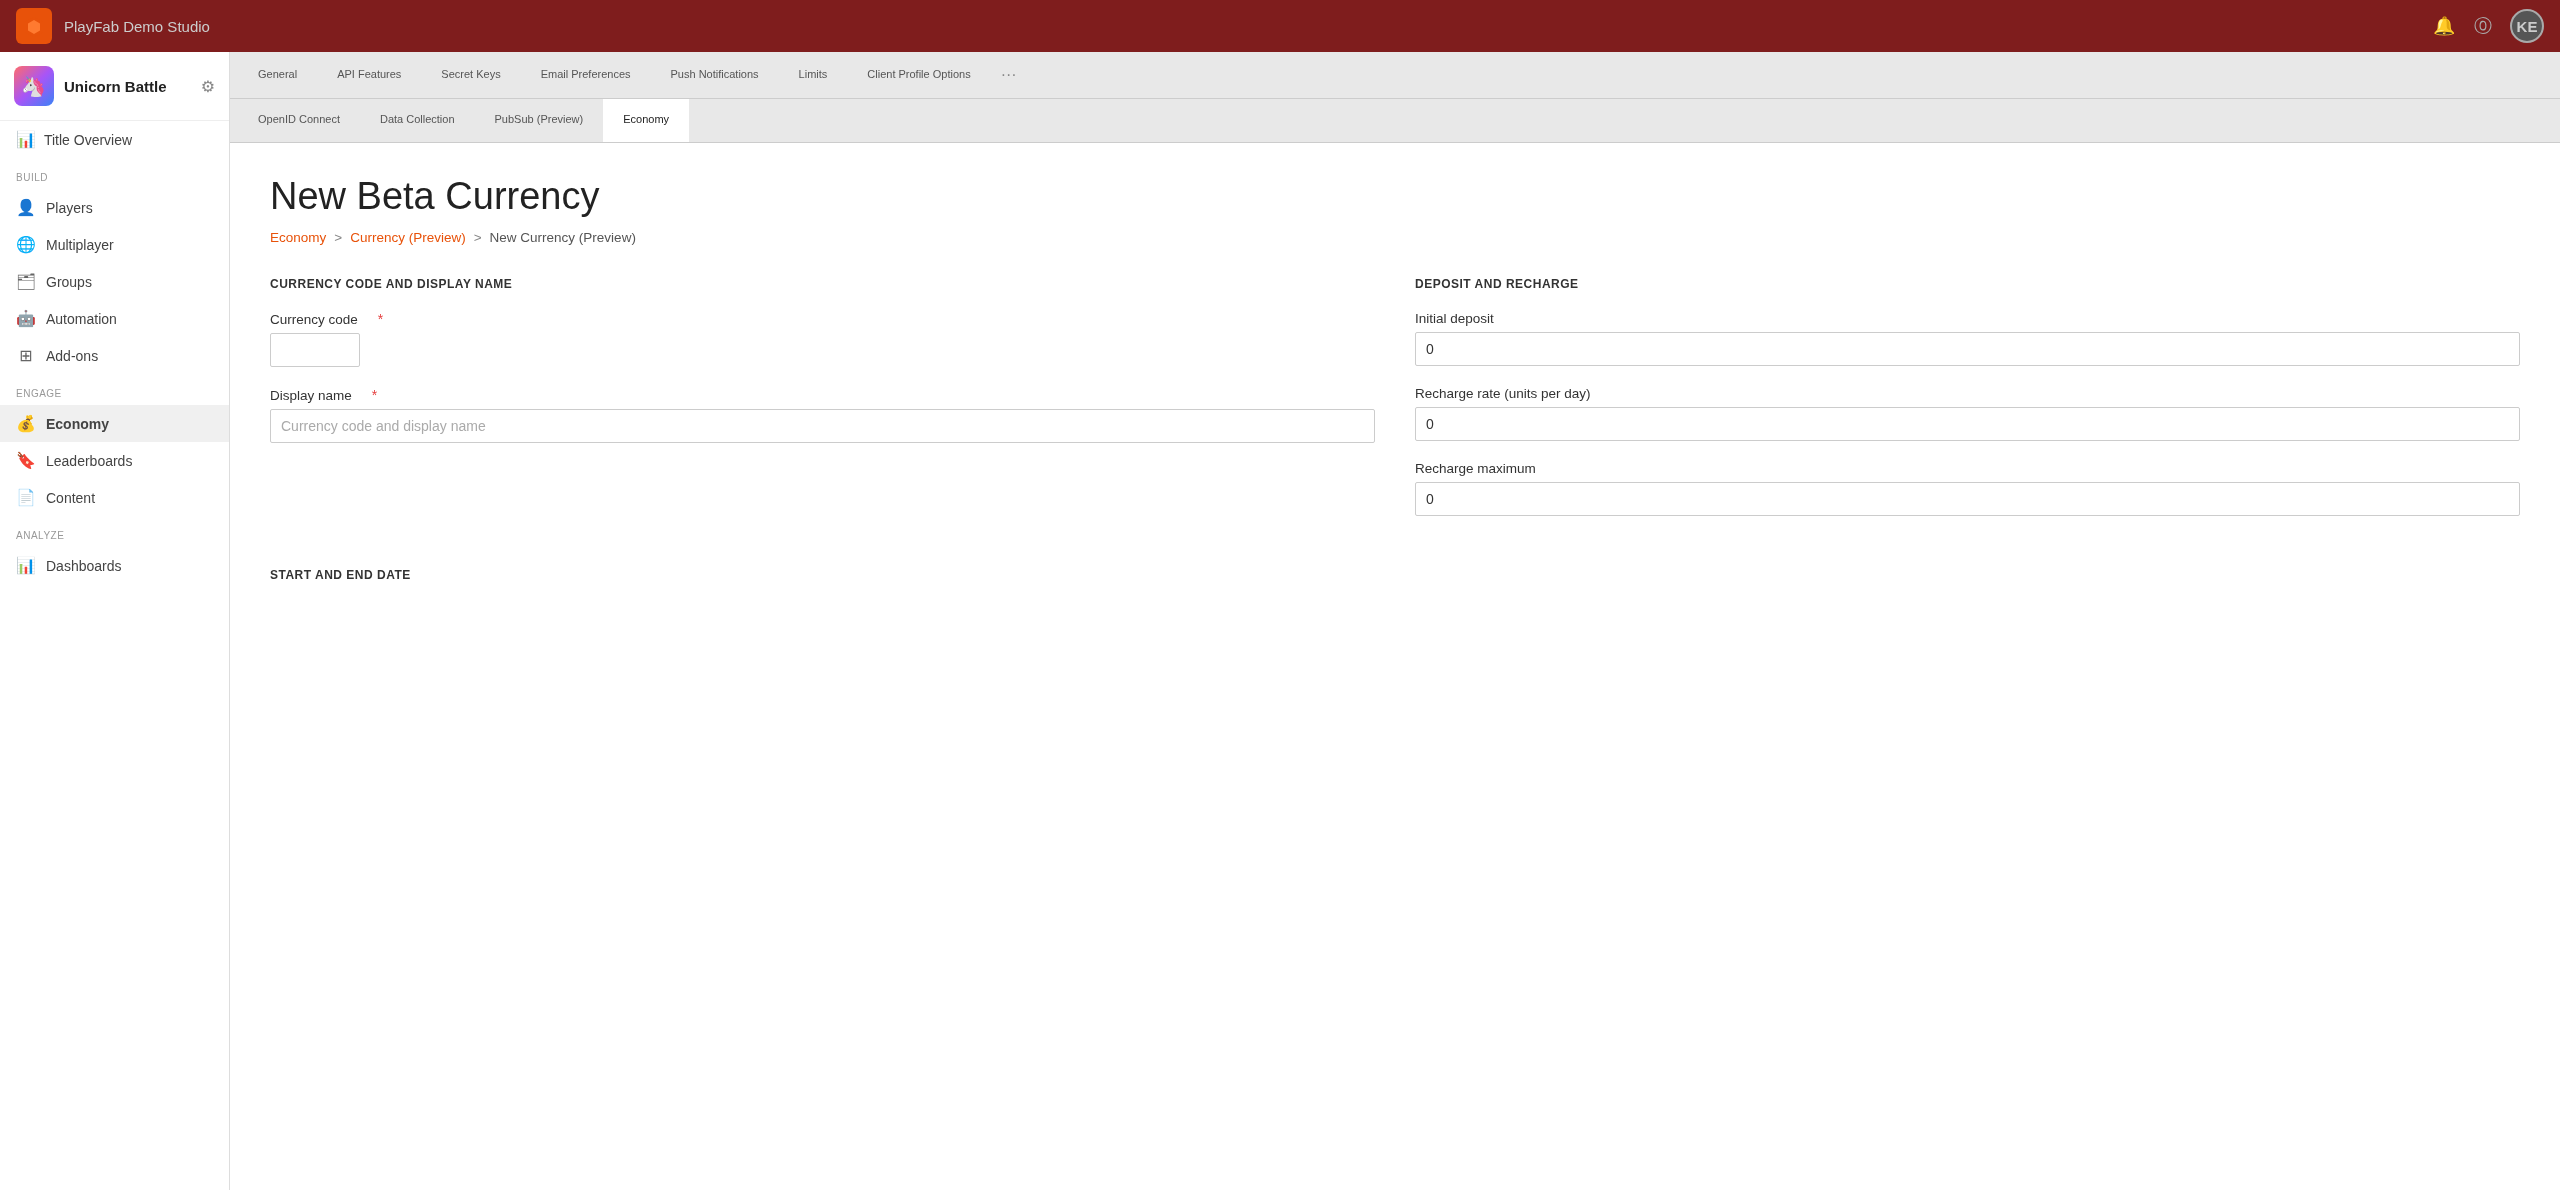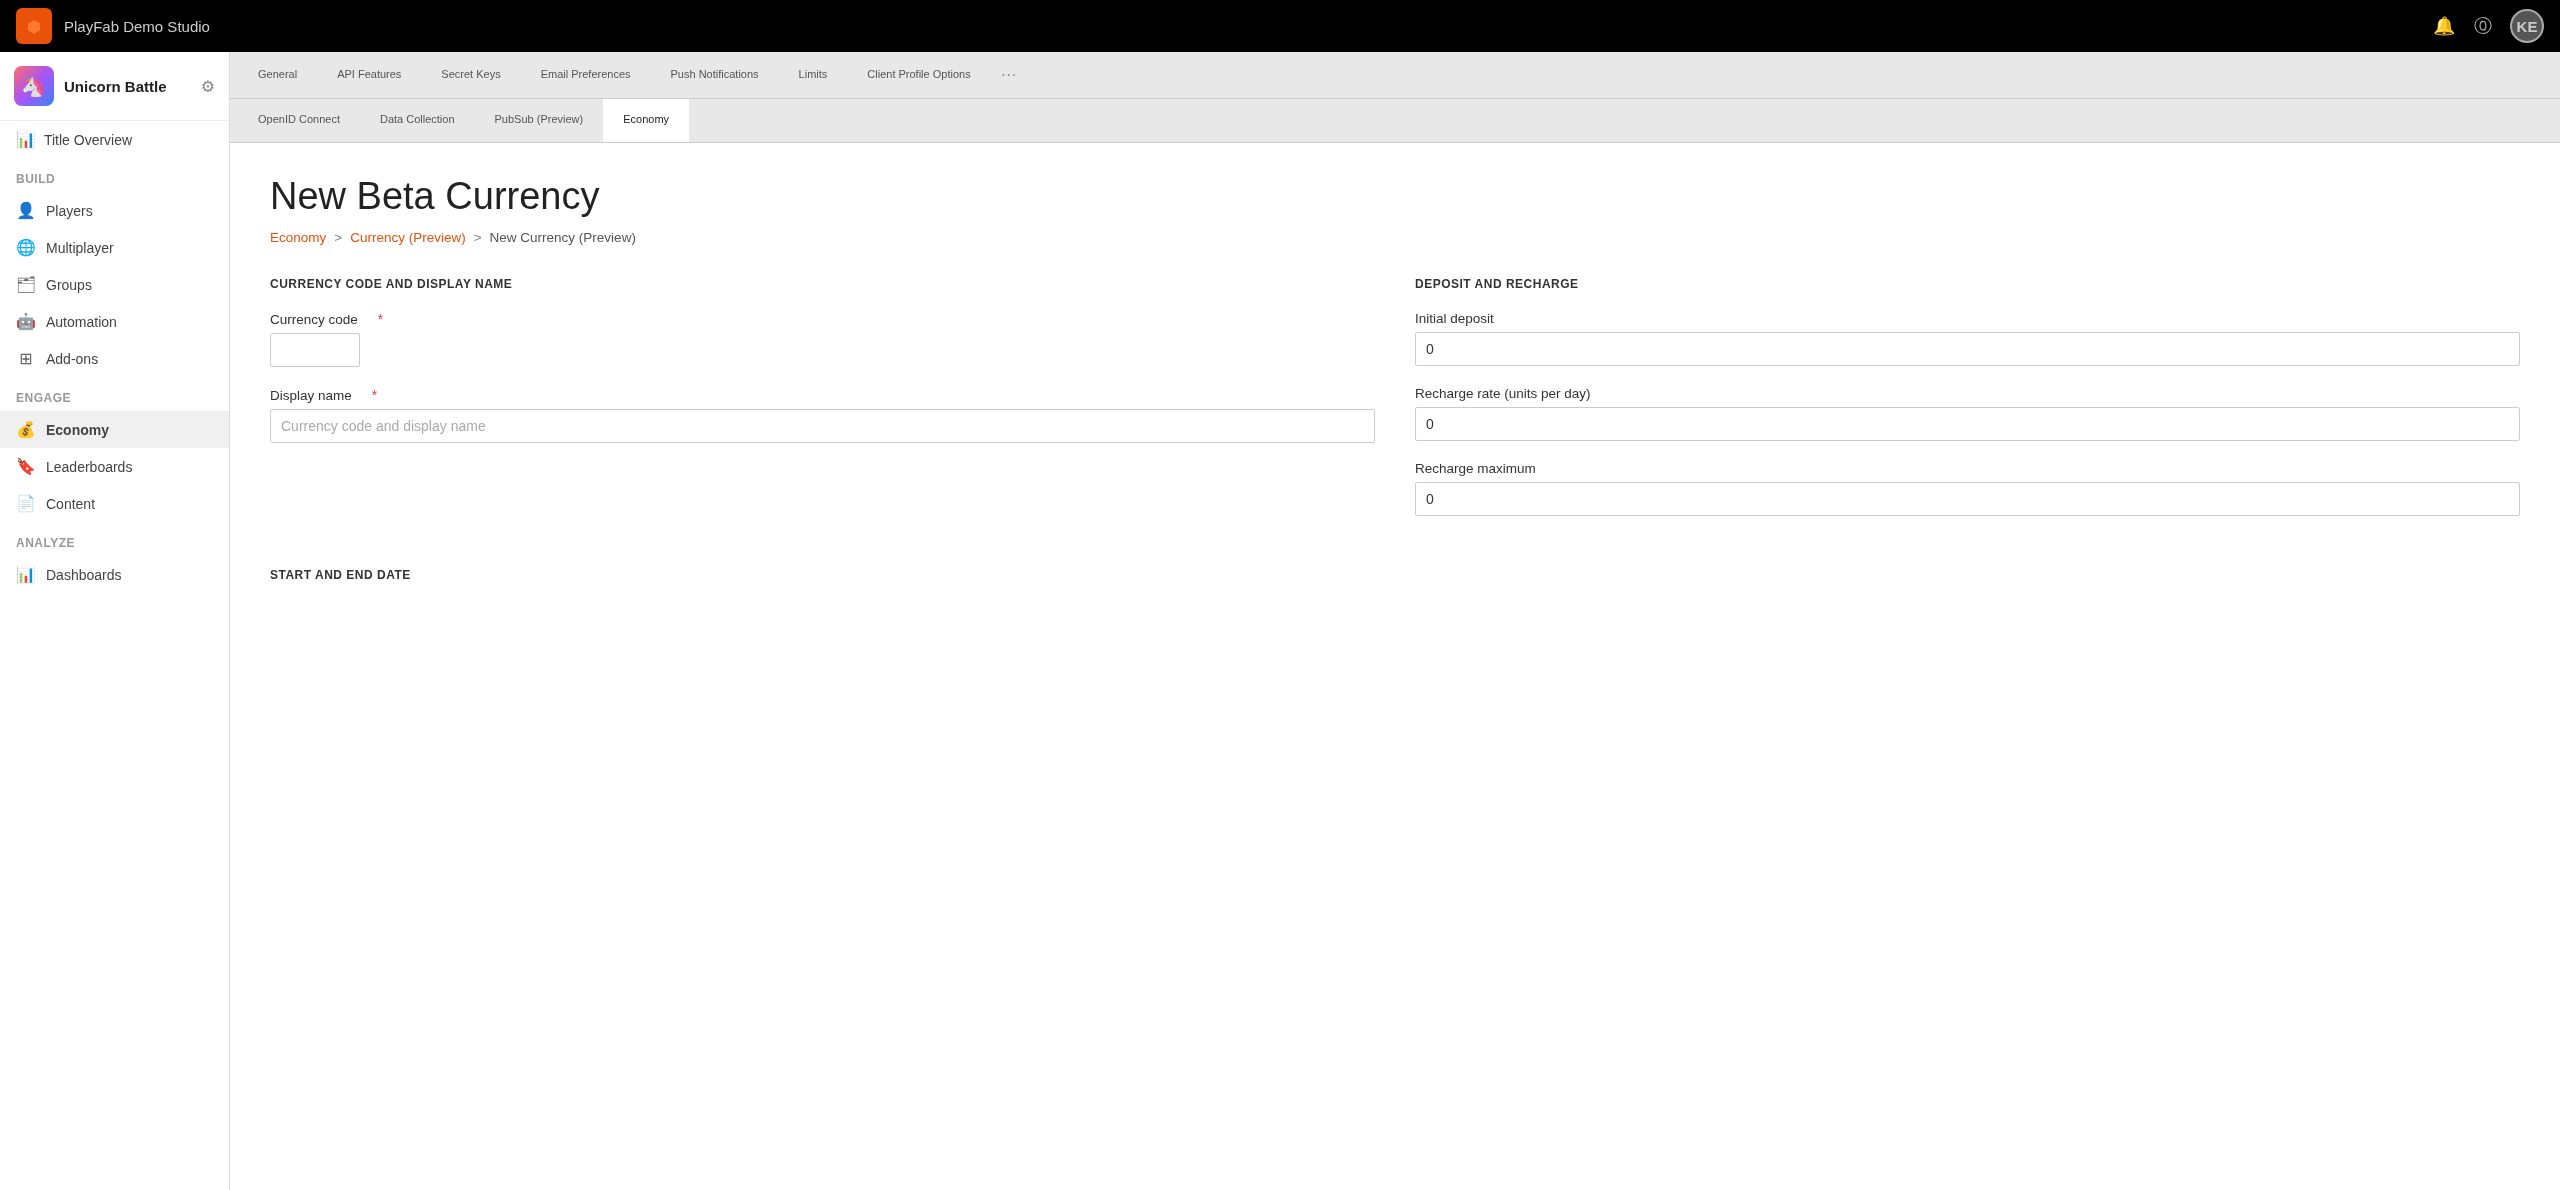--- a/index.html
+++ b/index.html
@@ -2,21 +2,21 @@
 <html><head>
   <meta charset="utf-8">
   <style>
     * { box-sizing: border-box; margin: 0; padding: 0; }
     body { font-family: 'Segoe UI', Arial, sans-serif; background: #f3f3f3; color: #333; }
 
     
     .top-bar {
       display: flex;
       align-items: center;
-      background: #000000;
+      background: #7f1d1d;
       height: 52px;
       padding: 17px 16px;
       gap: 12px;
       justify-content: space-between;
     }
     .top-bar-logo {
       width: 36px; height: 36px;
       background: #e8520a;
       border-radius: 6px;
       display: flex; align-items: center; justify-content: center;
@@ -76,22 +76,22 @@
       font-weight: 600;
       color: #222;
     }
     .sidebar-gear {
       margin-left: auto;
       color: #888;
       cursor: pointer;
       font-size: 16px;
     }
     .sidebar-section-label {
-      font-size: 12px;
-      font-weight: 700;
+      font-size: 10px;
+      font-weight: 400;
       color: #999;
       padding: 14px 16px 6px;
       letter-spacing: 0.5px;
     }
     .sidebar-item {
       display: flex;
       align-items: center;
       gap: 10px;
       padding: 9px 16px;
       cursor: pointer;

